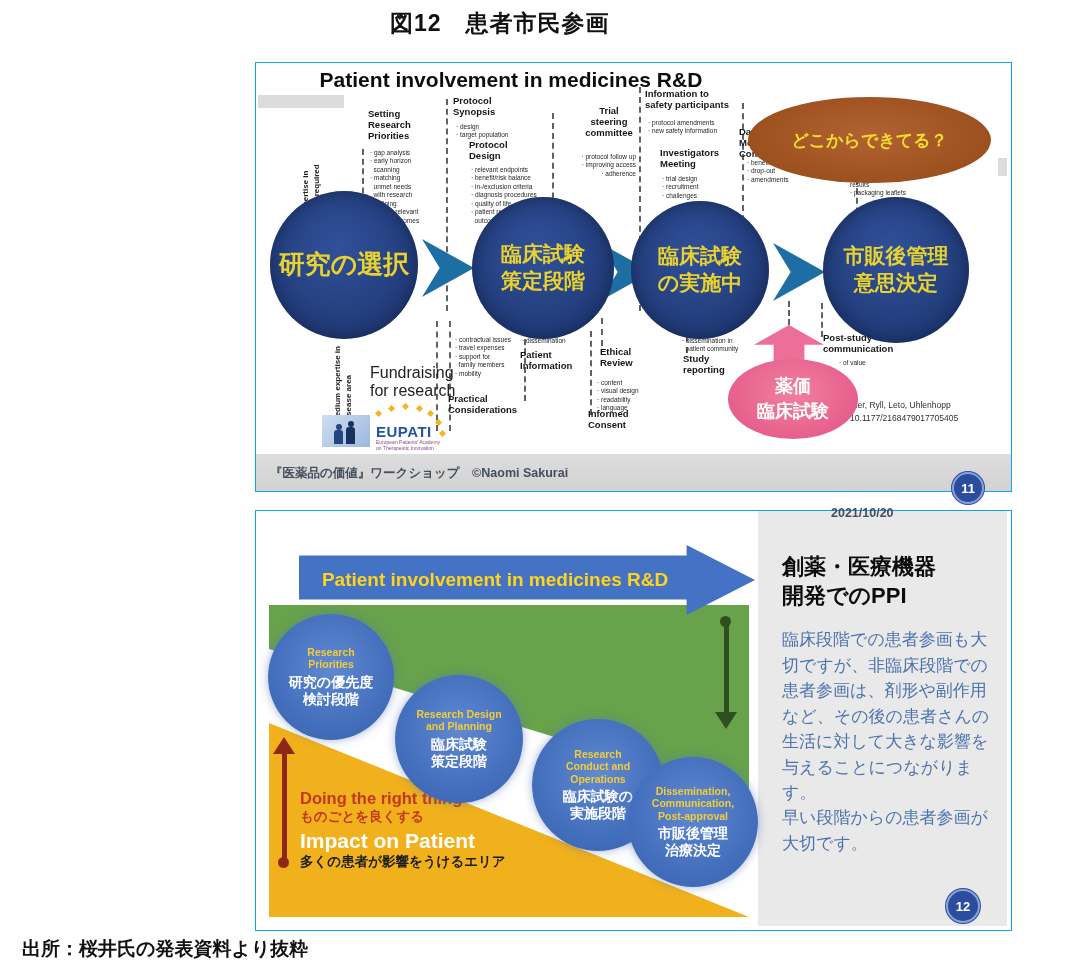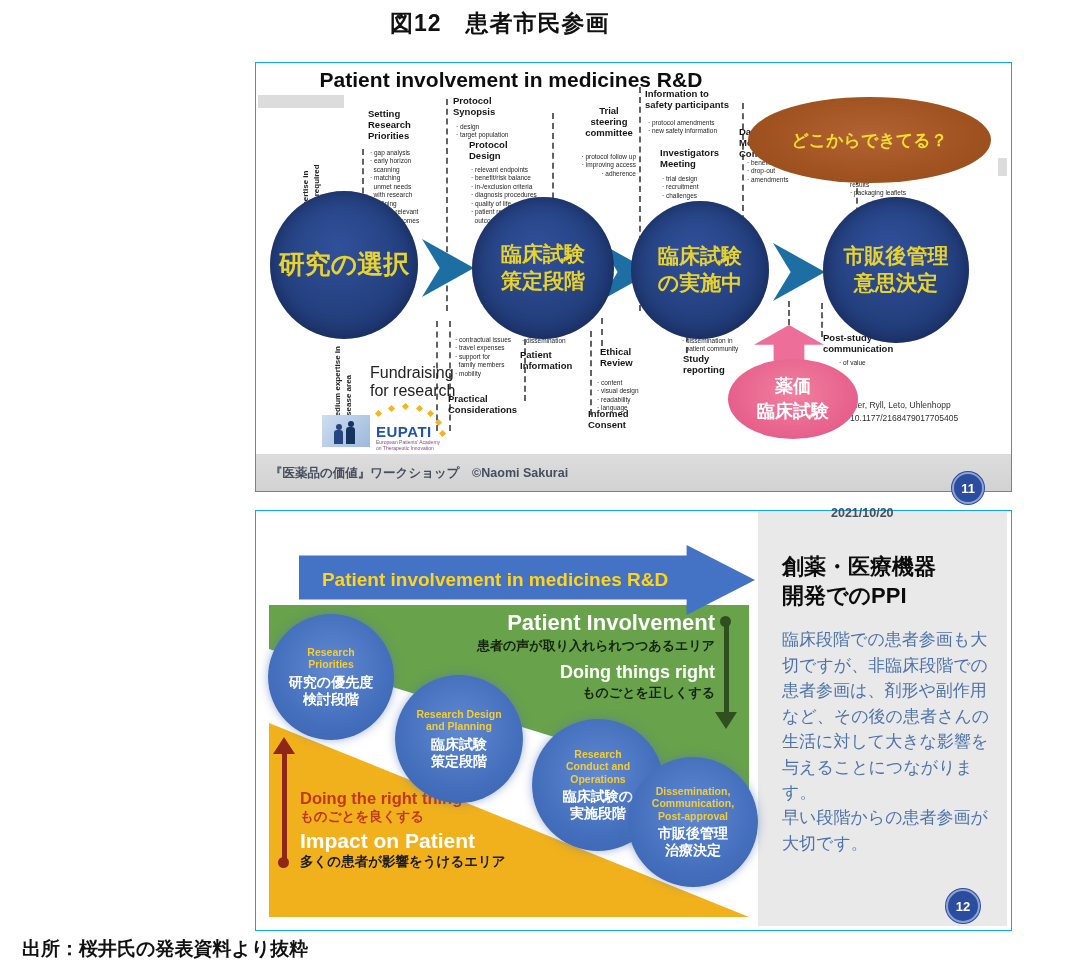--- a/index.html
+++ b/index.html
@@ -237,26 +237,20 @@
   <div class="slide" id="s2">
     <div class="panel"></div>
 
     <div class="zone" style="left:13px;top:90px;width:480px;height:200px;background:#68a24b;clip-path:polygon(0 2%,100% 2%,100% 98%,0 24%);"></div>
     <div class="zone" style="left:13px;top:210px;width:480px;height:196px;background:#f0b11c;clip-path:polygon(0 1%,100% 100%,0 100%);"></div>
 
     <div class="banner">
       <div class="blabel">Patient involvement in medicines R&amp;D</div>
     </div>
 
-    <div class="gtext">
-      <div class="gt1">Patient Involvement</div>
-      <div class="gt2">患者の声が取り入れられつつあるエリア</div>
-      <div class="gt3">Doing things right</div>
-      <div class="gt4">ものごとを正しくする</div>
-    </div>
 
     <div class="dot" style="left:464px;top:105px;width:11px;height:11px;background:#2f4f1f;"></div>
     <div class="shaft" style="left:468px;top:113px;width:5px;height:90px;background:#2f4f1f;"></div>
     <div class="tri" style="left:459px;top:201px;border-left:11px solid transparent;border-right:11px solid transparent;border-top:17px solid #2f4f1f;"></div>
 
     <div class="tri" style="left:17px;top:226px;border-left:11px solid transparent;border-right:11px solid transparent;border-bottom:17px solid #8f2717;"></div>
     <div class="shaft" style="left:26px;top:242px;width:5px;height:106px;background:#8f2717;"></div>
     <div class="dot" style="left:22px;top:346px;width:11px;height:11px;background:#8f2717;"></div>
 
     <div class="ytext">

